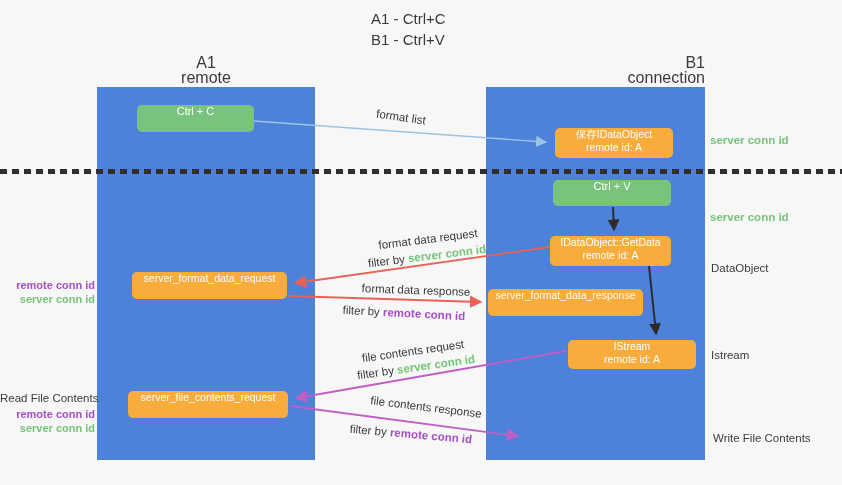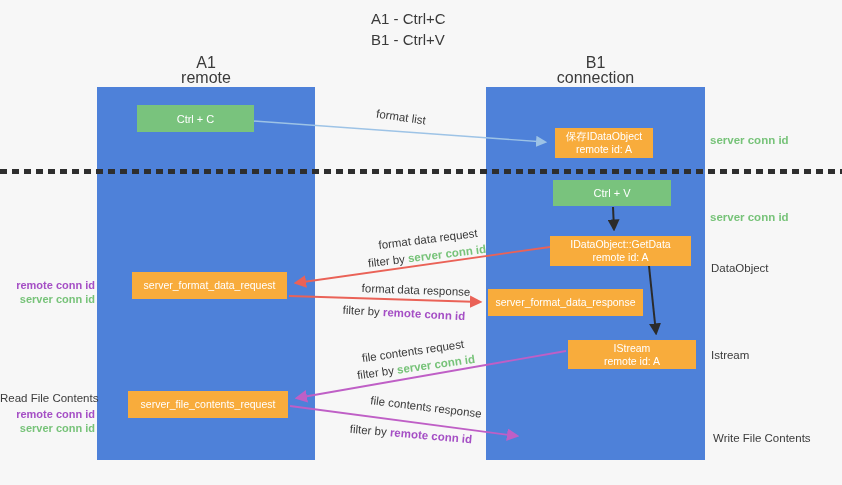--- a/index.html
+++ b/index.html
@@ -17,49 +17,49 @@
     position: absolute; left: 371px; top: 8px;
     font-size: 15px; line-height: 21px; color: #3a3a3a;
     white-space: pre; z-index: 6;
   }
 
   .col-header {
     position: absolute; top: 55px; text-align: center;
     font-size: 16px; line-height: 15px; color: #3a3a3a; z-index: 6;
   }
   .col-header.a1 { left: 97px; width: 218px; }
-  .col-header.b1 { left: 486px; width: 219px; }
+  .col-header.b1 { left: 486px; width: 219px; text-align: right; }
 
   .column {
     position: absolute; top: 87px; height: 373px;
     background: #4E81D9; z-index: 1;
   }
   .column.a1 { left: 97px; width: 218px; }
   .column.b1 { left: 486px; width: 219px; }
 
   .dotted-separator {
     position: absolute; left: 0; top: 169px; width: 842px; height: 5px;
     background: repeating-linear-gradient(90deg, #2e2e2e 0 7px, transparent 7px 12px);
     z-index: 2;
   }
 
   svg.arrows { position: absolute; inset: 0; z-index: 3; pointer-events: none; }
 
   .node {
     position: absolute; z-index: 4;
-    display: flex; flex-direction: column; align-items: center; justify-content: center;
-    color: #ffffff; text-align: center; border-radius: 0;
+    display: flex; flex-direction: column; align-items: center; 
+    color: #ffffff; text-align: center; border-radius: 5px;
   }
   .node.green  { background: #79C37D; font-size: 11px; }
   .node.orange { background: #F8AC3C; font-size: 10.5px; line-height: 13px; }
 
   .n-ctrl-c   { left: 137px; top: 105px; width: 117px; height: 27px; }
-  .n-save-obj { left: 555px; top: 128px; width: 98px; height: 30px; }
+  .n-save-obj { left: 555px; top: 128px; width: 118px; height: 30px; }
   .n-ctrl-v   { left: 553px; top: 180px; width: 118px; height: 26px; }
-  .n-getdata  { left: 550px; top: 236px; width: 141px; height: 30px; }
+  .n-getdata  { left: 550px; top: 236px; width: 121px; height: 30px; }
   .n-fmt-req  { left: 132px; top: 272px; width: 155px; height: 27px; font-size: 11px; }
   .n-fmt-resp { left: 488px; top: 289px; width: 155px; height: 27px; font-size: 11px; }
   .n-istream  { left: 568px; top: 340px; width: 128px; height: 29px; }
   .n-file-req { left: 128px; top: 391px; width: 160px; height: 27px; font-size: 11px; }
   .n-file-resp{ left: 525px; top: 424px; width: 160px; height: 27px; font-size: 11px; }
 
   .edge-label {
     position: absolute; z-index: 5; white-space: nowrap;
     font-size: 11.5px; color: #3b3b3b;
     transform-origin: center center;

